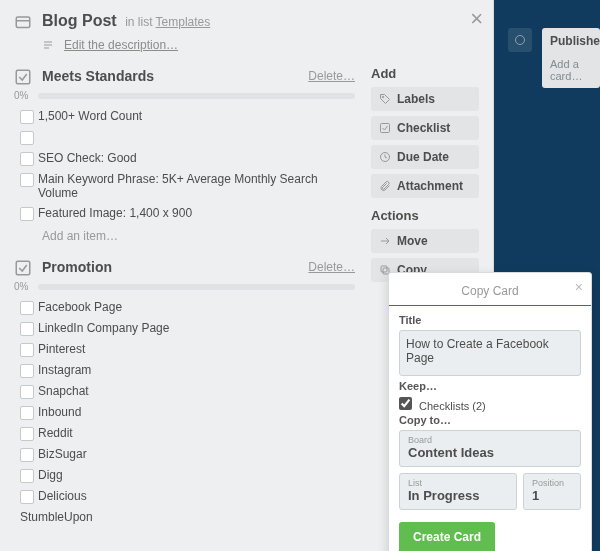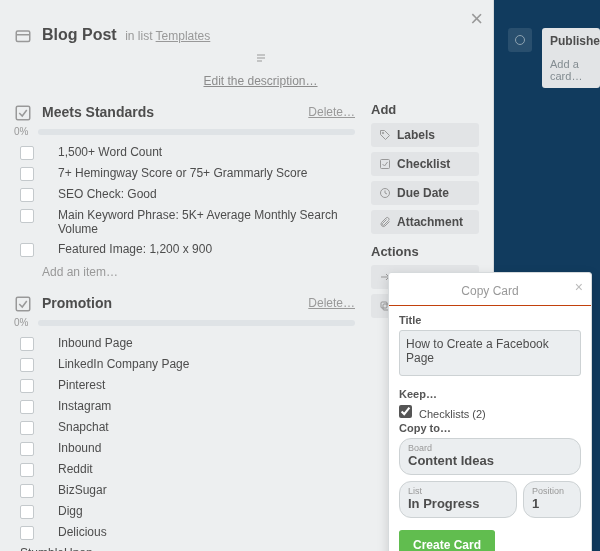--- a/index.html
+++ b/index.html
@@ -5,61 +5,61 @@
   * { box-sizing: border-box; margin: 0; padding: 0; font-family: -apple-system, BlinkMacSystemFont, "Segoe UI", Helvetica, Arial, sans-serif; }
   body { width: 600px; height: 551px; background: #0f3257; overflow: hidden; position: relative; }
   .board-bg { position: absolute; top:0; left:0; right:0; bottom:0; background:#113b5e; }
   .published-col { position:absolute; top:28px; right:0; width:58px; background:#e2e4e6; border-radius:3px; padding:6px 8px; }
   .published-col .title { font-size:12px; font-weight:700; color:#4d4d4d; margin-bottom:10px; }
   .published-col .add { font-size:11px; color:#838c91; }
   .ghost-btn { position:absolute; top:28px; right:68px; width:24px; height:24px; border-radius:3px; background:rgba(255,255,255,0.1); display:flex; align-items:center; justify-content:center; }
   .ghost-btn svg { width:12px; height:12px; opacity:.6; }
 
   .card-back { position:absolute; left:0; top:0; width:494px; height:551px; background:#edeff0; border-right:1px solid #d6dadc; }
-  .cb-inner { padding:26px 14px 0 14px; height:100%; overflow:hidden; }
+  .cb-inner { padding:12px 14px 0 14px; height:100%; overflow:hidden; }
   .close-x { position:absolute; top:6px; right:10px; color:#999; font-size:22px; font-weight:400; cursor:pointer; }
   .header-row { display:flex; align-items:flex-start; gap:10px; margin-bottom:6px; }
   .header-row svg, .section-title svg { flex:0 0 18px; width:18px; height:18px; color:#999; margin-top:2px; }
   .card-title { font-size:16px; font-weight:700; color:#4d4d4d; }
   .inlist { font-size:12px; color:#999; font-weight:400; margin-left:4px; }
   .inlist .u { text-decoration:underline; }
-  .desc-row { display:flex; align-items:center; gap:10px; margin:4px 0 14px 28px;flex-direction:column; }
+  .desc-row { display:flex; align-items:center; gap:10px; margin:4px 0 14px 28px; }
   .desc-row svg { width:12px; height:12px; color:#999; }
   .desc-row a { font-size:12px; color:#8c8c8c; text-decoration:underline; }
 
   .main-cols { display:flex; gap:16px; }
   .left-col { flex:1; min-width:0; }
   .right-col { width:108px; }
 
   .section-title { display:flex; align-items:center; gap:10px; margin-bottom:2px; position:relative; }
   .st-text { font-size:14px; font-weight:700; color:#4d4d4d; }
   .delete-link { margin-left:auto; font-size:12px; color:#999; text-decoration:underline; }
   .progress-wrap { display:flex; align-items:center; gap:6px; margin:4px 0 6px 0; }
   .progress-pct { font-size:10px; color:#999; width:18px; }
   .progress-bar { flex:1; height:6px; background:#dfe3e6; border-radius:3px; }
-  .check-item { display:flex; align-items:flex-start; gap:24px; margin:2px 0; padding:2px 0 2px 6px; }
+  .check-item { display:flex; align-items:flex-start; gap:4px; margin:2px 0; padding:2px 0 2px 6px; }
   .checkbox { flex:0 0 14px; width:14px; height:14px; border:1px solid #c4c9cc; border-radius:2px; background:#fff; margin-top:1px; }
   .check-label { font-size:12px; color:#4d4d4d; }
   .add-item { font-size:12px; color:#999; margin:6px 0 14px 28px; }
 
   .side-h { font-size:13px; font-weight:700; color:#4d4d4d; margin:0 0 6px 0; }
   .side-btn { display:flex; align-items:center; gap:6px; background:#e2e4e6; border-radius:3px; padding:5px 8px; margin-bottom:5px; font-size:12px; color:#4d4d4d; font-weight:700; cursor:pointer; }
   .side-btn svg { width:12px; height:12px; color:#999; flex:0 0 12px; }
 
   
   .popover { position:absolute; right:8px; top:272px; width:204px; background:#fff; border:1px solid #d6dadc; border-radius:3px; box-shadow:0 4px 12px rgba(0,0,0,.15); z-index:50; }
   .pop-head { position:relative; text-align:center; padding:8px 0 6px; border-bottom:1px solid #c2410c; }
   .pop-title { font-size:12px; color:#999; }
   .pop-close { position:absolute; right:8px; top:6px; color:#bbb; font-size:14px; cursor:pointer; }
   .pop-body { padding:8px 10px 12px; }
   .pop-label { font-size:11px; font-weight:700; color:#555; margin-bottom:4px; }
   .pop-ta { width:100%; height:46px; border:1px solid #cdd2d4; background:#ebeef0; border-radius:3px; font-size:12px; padding:6px; color:#4d4d4d; resize:none; }
   .keep-row { font-size:11px; color:#4d4d4d; margin:6px 0 8px; }
   .keep-row input { margin-right:4px; accent-color:#555; }
-  .field-group { background:#ebeef0; border:1px solid #cdd2d4; border-radius:12px; padding:4px 8px 6px; margin-bottom:6px; }
+  .field-group { background:#ebeef0; border:1px solid #cdd2d4; border-radius:3px; padding:4px 8px 6px; margin-bottom:6px; }
   .fg-row { display:flex; gap:6px; }
   .fg-row .field-group { flex:1; }
   .fg-row .field-group.small { flex:0 0 58px; }
   .fg-label { font-size:9px; color:#999; }
   .fg-value { font-size:13px; font-weight:700; color:#4d4d4d; }
   .create-btn { margin-top:6px; background:#61bd4f; color:#fff; font-weight:700; font-size:12px; border:none; border-radius:3px; padding:8px 14px; cursor:pointer; box-shadow:0 1px 0 #3f8f32; }
 </style>
 </head>
 <body>
 
@@ -117,51 +117,50 @@
         <div class="progress-wrap">
           <span class="progress-pct">0%</span>
           <div class="progress-bar"></div>
         </div>
         <div class="check-item">
             <div class="checkbox"></div>
             <span class="check-label">1,500+ Word Count</span>
           </div>
         <div class="check-item">
             <div class="checkbox"></div>
-            <span class="check-label">7+ Hemingway Score or 75+ Grammarly Score</span>
           </div>
         <div class="check-item">
             <div class="checkbox"></div>
             <span class="check-label">SEO Check: Good</span>
           </div>
         <div class="check-item">
             <div class="checkbox"></div>
             <span class="check-label">Main Keyword Phrase: 5K+ Average Monthly Search Volume</span>
           </div>
         <div class="check-item">
             <div class="checkbox"></div>
-            <span class="check-label">Featured Image: 1,200 x 900</span>
+            <span class="check-label">Featured Image: 1,400 x 900</span>
           </div>
         <div class="add-item">Add an item…</div>
 
         <div class="section-title">
           <svg viewBox="0 0 24 24" fill="none" stroke="#999" stroke-width="2">
               <rect x="3" y="3" width="18" height="18" rx="2"></rect>
               <polyline points="7 12 11 16 17 8"></polyline>
             </svg>
           <span class="st-text">Promotion</span>
           <a class="delete-link">Delete…</a>
         </div>
         <div class="progress-wrap">
           <span class="progress-pct">0%</span>
           <div class="progress-bar"></div>
         </div>
         <div class="check-item">
             <div class="checkbox"></div>
-            <span class="check-label">Inbound Page</span>
+            <span class="check-label">Facebook Page</span>
           </div>
         <div class="check-item">
             <div class="checkbox"></div>
             <span class="check-label">LinkedIn Company Page</span>
           </div>
         <div class="check-item">
             <div class="checkbox"></div>
             <span class="check-label">Pinterest</span>
           </div>
         <div class="check-item">
@@ -250,21 +249,21 @@
 
 <div class="popover">
   <div class="pop-head">
     <span class="pop-title">Copy Card</span>
     <span class="pop-close">×</span>
   </div>
   <div class="pop-body">
     <div class="pop-label">Title</div>
     <textarea class="pop-ta" style="">How to Create a Facebook Page</textarea>
 
-    <div class="pop-label" style="margin-top:8px">Keep…</div>
+    <div class="pop-label" style="">Keep…</div>
     <label class="keep-row">
       <input type="checkbox" checked="" style="">
       <span>Checklists (2)</span>
     </label>
 
     <div class="pop-label">Copy to…</div>
     <div class="field-group">
       <div class="fg-label">Board</div>
       <div class="fg-value">Content Ideas</div>
     </div>

